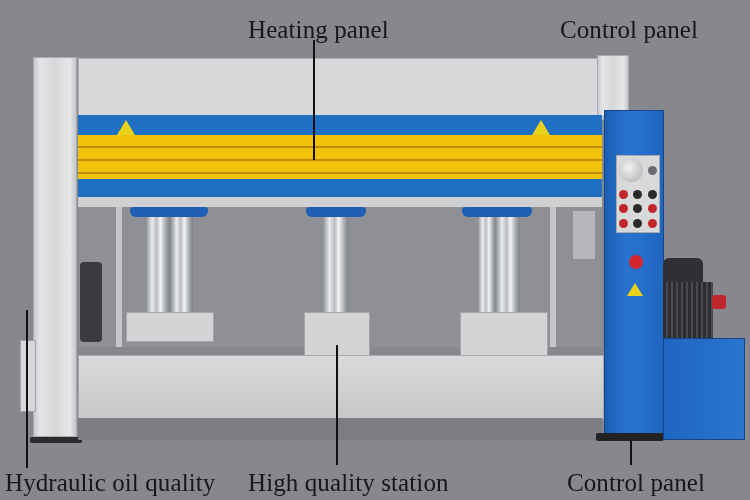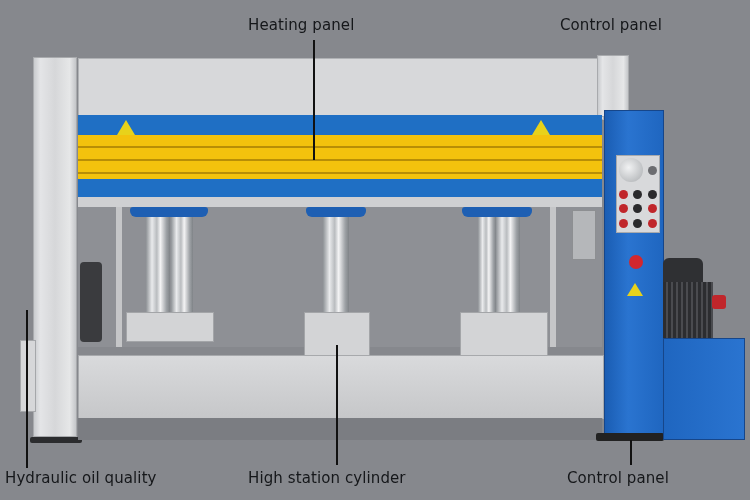--- a/index.html
+++ b/index.html
@@ -1,18 +1,18 @@
 <!DOCTYPE html>
 <html><head>
 <meta charset="utf-8">
 <style>
   html,body{margin:0;padding:0;}
   body{width:750px;height:500px;overflow:hidden;background:#86888d;font-family:"DejaVu Sans","Liberation Sans",sans-serif;position:relative;}
   .abs{position:absolute;}
-  .label{position:absolute;font-size:15px;color:#15171a;white-space:nowrap;letter-spacing:0.1px;}
+  .label{position:absolute;font-size:25px;color:#15171a;white-space:nowrap;letter-spacing:0.1px;font-family:Liberation Serif, serif;}
   .leader{position:absolute;width:2px;background:#111;}
   
   .post{position:absolute;background:linear-gradient(90deg,#c9cbce 0%,#e4e5e7 15%,#d6d7d9 50%,#e6e7e8 85%,#c4c6c9 100%);border:1px solid #a8aaad;}
   .topbeam{background:#d7d8da;border:1px solid #b0b2b5;}
   .heat-blue{background:#1f6fc4;}
   .heat-yellow{background:repeating-linear-gradient(180deg,#f3c20d 0px,#f3c20d 11px,#b88e06 11px,#b88e06 13px);}
   .warn{width:0;height:0;border-left:9px solid transparent;border-right:9px solid transparent;border-bottom:15px solid #e8d21a;}
   .cyl{position:absolute;background:linear-gradient(90deg,#8e9296 0%,#e9eaec 25%,#b9bcbf 45%,#f4f4f5 60%,#9ea2a6 85%,#7f8387 100%);}
   .cap{position:absolute;background:#1e5fb3;border-radius:3px 3px 6px 6px;}
   .base-block{position:absolute;background:#d3d4d6;border:1px solid #a3a5a8;}
@@ -22,21 +22,21 @@
   .red{background:#c0262b;}
   .black{background:#2a2a2c;}
   .motor{position:absolute;background:repeating-linear-gradient(90deg,#2c2d30 0 3px,#4a4b4f 3px 5px);}
 </style>
 </head>
 <body>
 
 <div class="label" style="left:248px;top:16px;">Heating panel</div>
 <div class="label" style="left:560px;top:16px;">Control panel</div>
 <div class="label" style="left:5px;top:469px;">Hydraulic oil quality</div>
-<div class="label" style="left:248px;top:469px;">High station cylinder</div>
+<div class="label" style="left:248px;top:469px;">High quality station</div>
 <div class="label" style="left:567px;top:469px;">Control panel</div>
 
 <div>
 
   <div class="post" style="left:33px;top:57px;width:42px;height:378px;"></div>
   <div class="abs" style="left:30px;top:437px;width:52px;height:6px;background:#2b2c2e;border-radius:2px;"></div>
   <div class="abs" style="left:20px;top:340px;width:14px;height:70px;background:#d6d7d9;border:1px solid #a5a7aa;"></div>
 
   <div class="abs topbeam" style="left:78px;top:58px;width:524px;height:60px;"></div>
   <div class="post" style="left:597px;top:55px;width:30px;height:60px;"></div>

